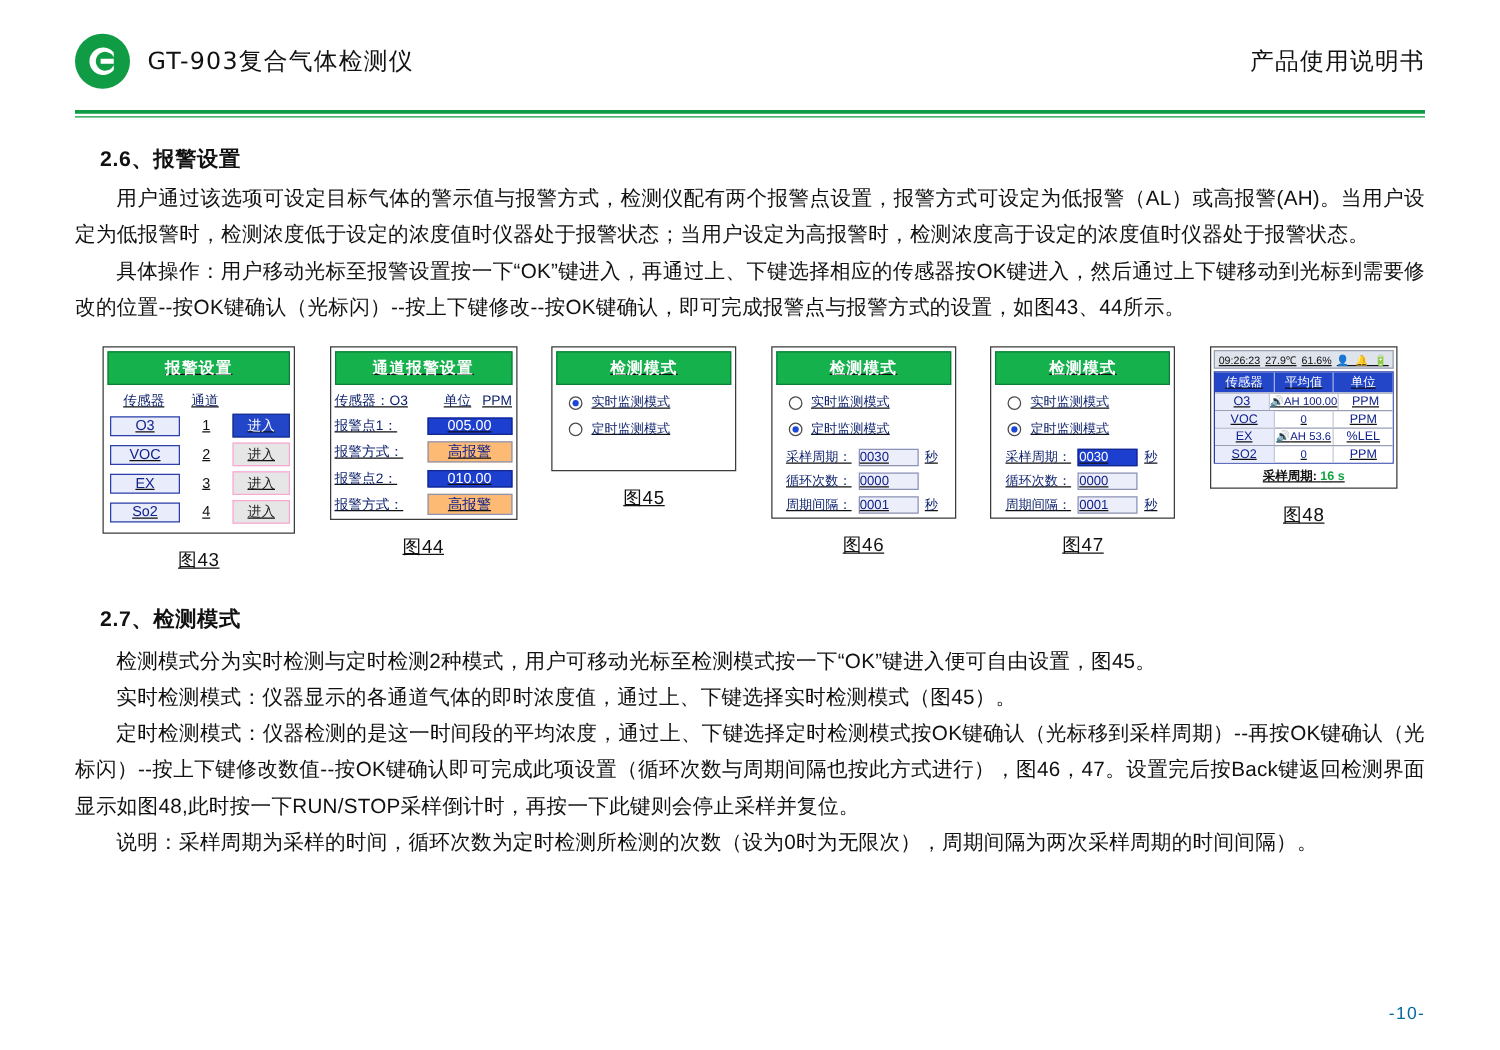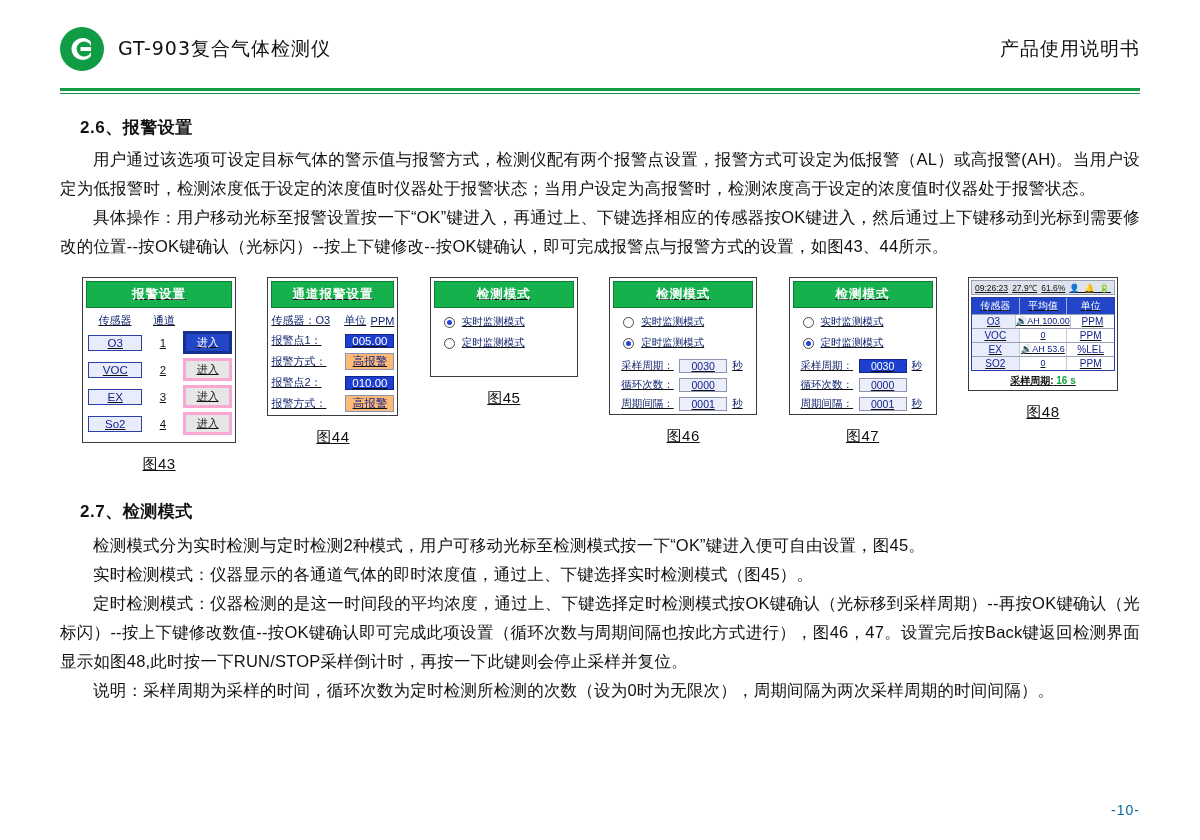--- a/index.html
+++ b/index.html
@@ -122,28 +122,28 @@
   }
   .f43 .cellA{
     width:54px;border:1px solid #2b3fa8;background:#e8ecfb;
     color:#12228c;font-size:11.5px;text-align:center;padding:1px 0;
     margin-left:2px;
   }
   .f43 .cellB{
     width:42px;text-align:center;font-size:11.5px;color:#111;
   }
   .f43 .btn{
-    width:44px;border:3px solid #f9a8d4;background:#e6e6e6;
+    width:44px;border:1px solid #f9a8d4;background:#e6e6e6;
     font-size:11px;text-align:center;padding:1px 0;color:#222;
   }
   .f43 .btn.sel{
     background:#2346c8;color:#fff;border-color:#16308f;
   }
   
-  .f44{width:131px;}
+  .f44{width:150px;}
   .f44 .line{
     display:flex;align-items:center;font-size:11px;color:#0b1f6b;
     margin-top:5px;
   }
   .f44 .lbl{width:74px;}
   .f44 .unit{width:40px;text-align:right;color:#0b1f6b;}
   .f44 .val{
     flex:1;text-align:center;font-size:11.5px;
   }
   .f44 .val.hl{
@@ -166,21 +166,21 @@
   .radio.on:after{
     content:"";position:absolute;left:2px;top:2px;
     width:5px;height:5px;border-radius:50%;background:#1b46d8;
   }
   .fmode .field{
     display:flex;align-items:center;font-size:10.5px;color:#0b1f6b;
     margin-top:5px;margin-left:8px;
   }
   .fmode .fl{width:58px;}
   .fmode .fv{
-    width:46px;text-align:center;border:1px solid #8d93b5;
+    width:46px;border:1px solid #8d93b5;
     background:#eceefa;font-size:10.5px;color:#12228c;
   }
   .fmode .fv.hl{background:#1c3fd0;color:#fff;border-color:#12268c;}
   .fmode .fu{margin-left:5px;}
   .fmode .spacer{height:4px;}
   
   .f48{width:150px;padding:2px;}
   .f48 .statusbar{
     display:flex;align-items:center;justify-content:space-between;
     background:#dfe3ec;border:1px solid #9aa0b4;

